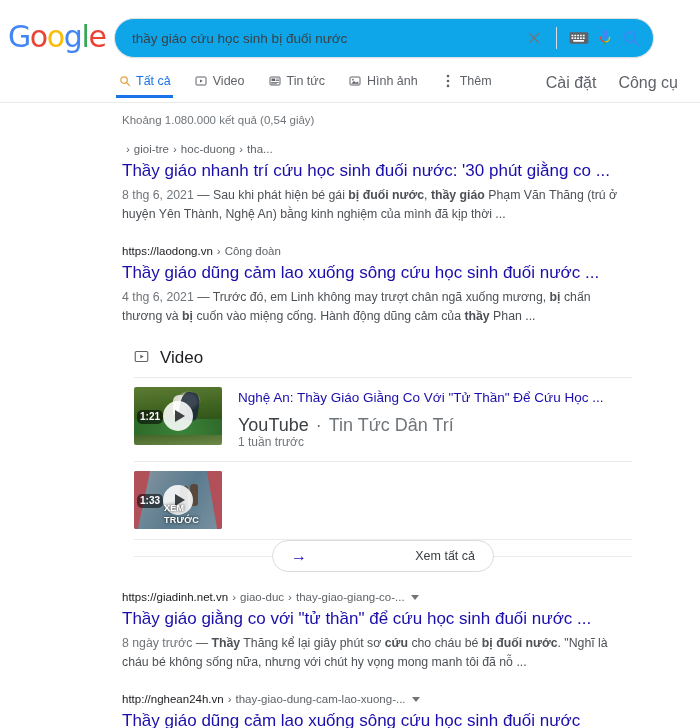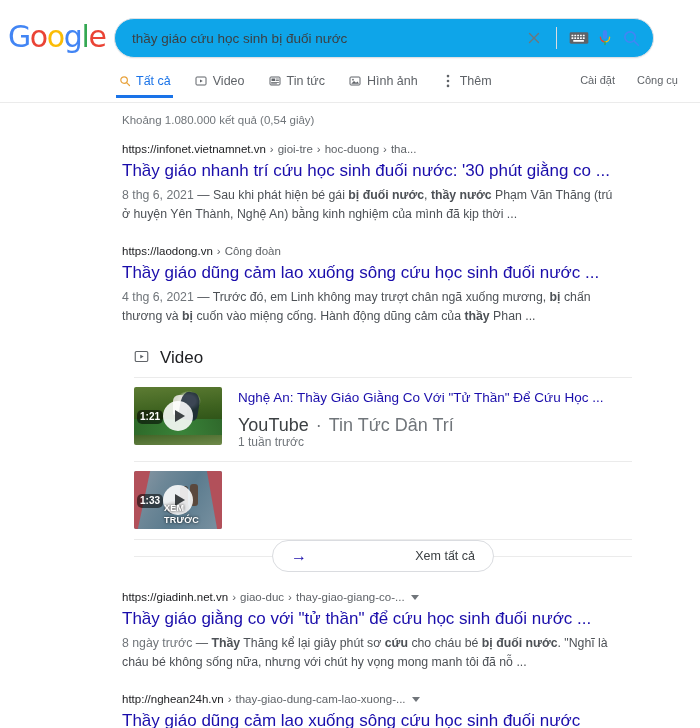--- a/index.html
+++ b/index.html
@@ -119,21 +119,21 @@
     width: 13px; height: 13px;
     display: inline-flex; align-items: center; justify-content: center;
   }
   .nav-right {
     margin-left: auto;
     display: flex;
     gap: 22px;
     padding-top: 4px;
   }
   .nav-right div {
-    font-size: 11px;
+    font-size: 16px;
     color: #5f6368;
     cursor: pointer;
     white-space: nowrap;
   }
 
   
   .main { padding-left: 122px; padding-top: 11px; }
   .stats {
     font-size: 11.5px;
     color: #70757a;
@@ -484,32 +484,31 @@
     </div>
   </div>
 </div>
 
 <div class="main">
 
   <div class="stats">Khoảng 1.080.000 kết quả (0,54 giây)</div>
 
   <div class="result">
     <div class="r-url">
-      <span>https://infonet.vietnamnet.vn</span>
       <span class="sep">›</span>
       <span class="crumb">gioi-tre</span>
       <span class="sep">›</span>
       <span class="crumb">hoc-duong</span>
       <span class="sep">›</span>
       <span class="crumb">tha...</span>
     </div>
     <div class="r-title">Thầy giáo nhanh trí cứu học sinh đuối nước: '30 phút giằng co ...</div>
     <div class="r-snip">
       <span class="r-date">8 thg 6, 2021</span>
-      <span> — </span><span>Sau khi phát hiện bé gái <b>bị đuối nước</b>, <b>thầy nước</b> Phạm Văn Thăng (trú ở huyện Yên Thành, Nghệ An) bằng kinh nghiệm của mình đã kịp thời ...</span>
+      <span> — </span><span>Sau khi phát hiện bé gái <b>bị đuối nước</b>, <b>thầy giáo</b> Phạm Văn Thăng (trú ở huyện Yên Thành, Nghệ An) bằng kinh nghiệm của mình đã kịp thời ...</span>
     </div>
   </div>
 
   <div class="result">
     <div class="r-url">
       <span>https://laodong.vn</span>
       <span class="sep">›</span>
       <span class="crumb">Công đoàn</span>
     </div>
     <div class="r-title">Thầy giáo dũng cảm lao xuống sông cứu học sinh đuối nước ...</div>

